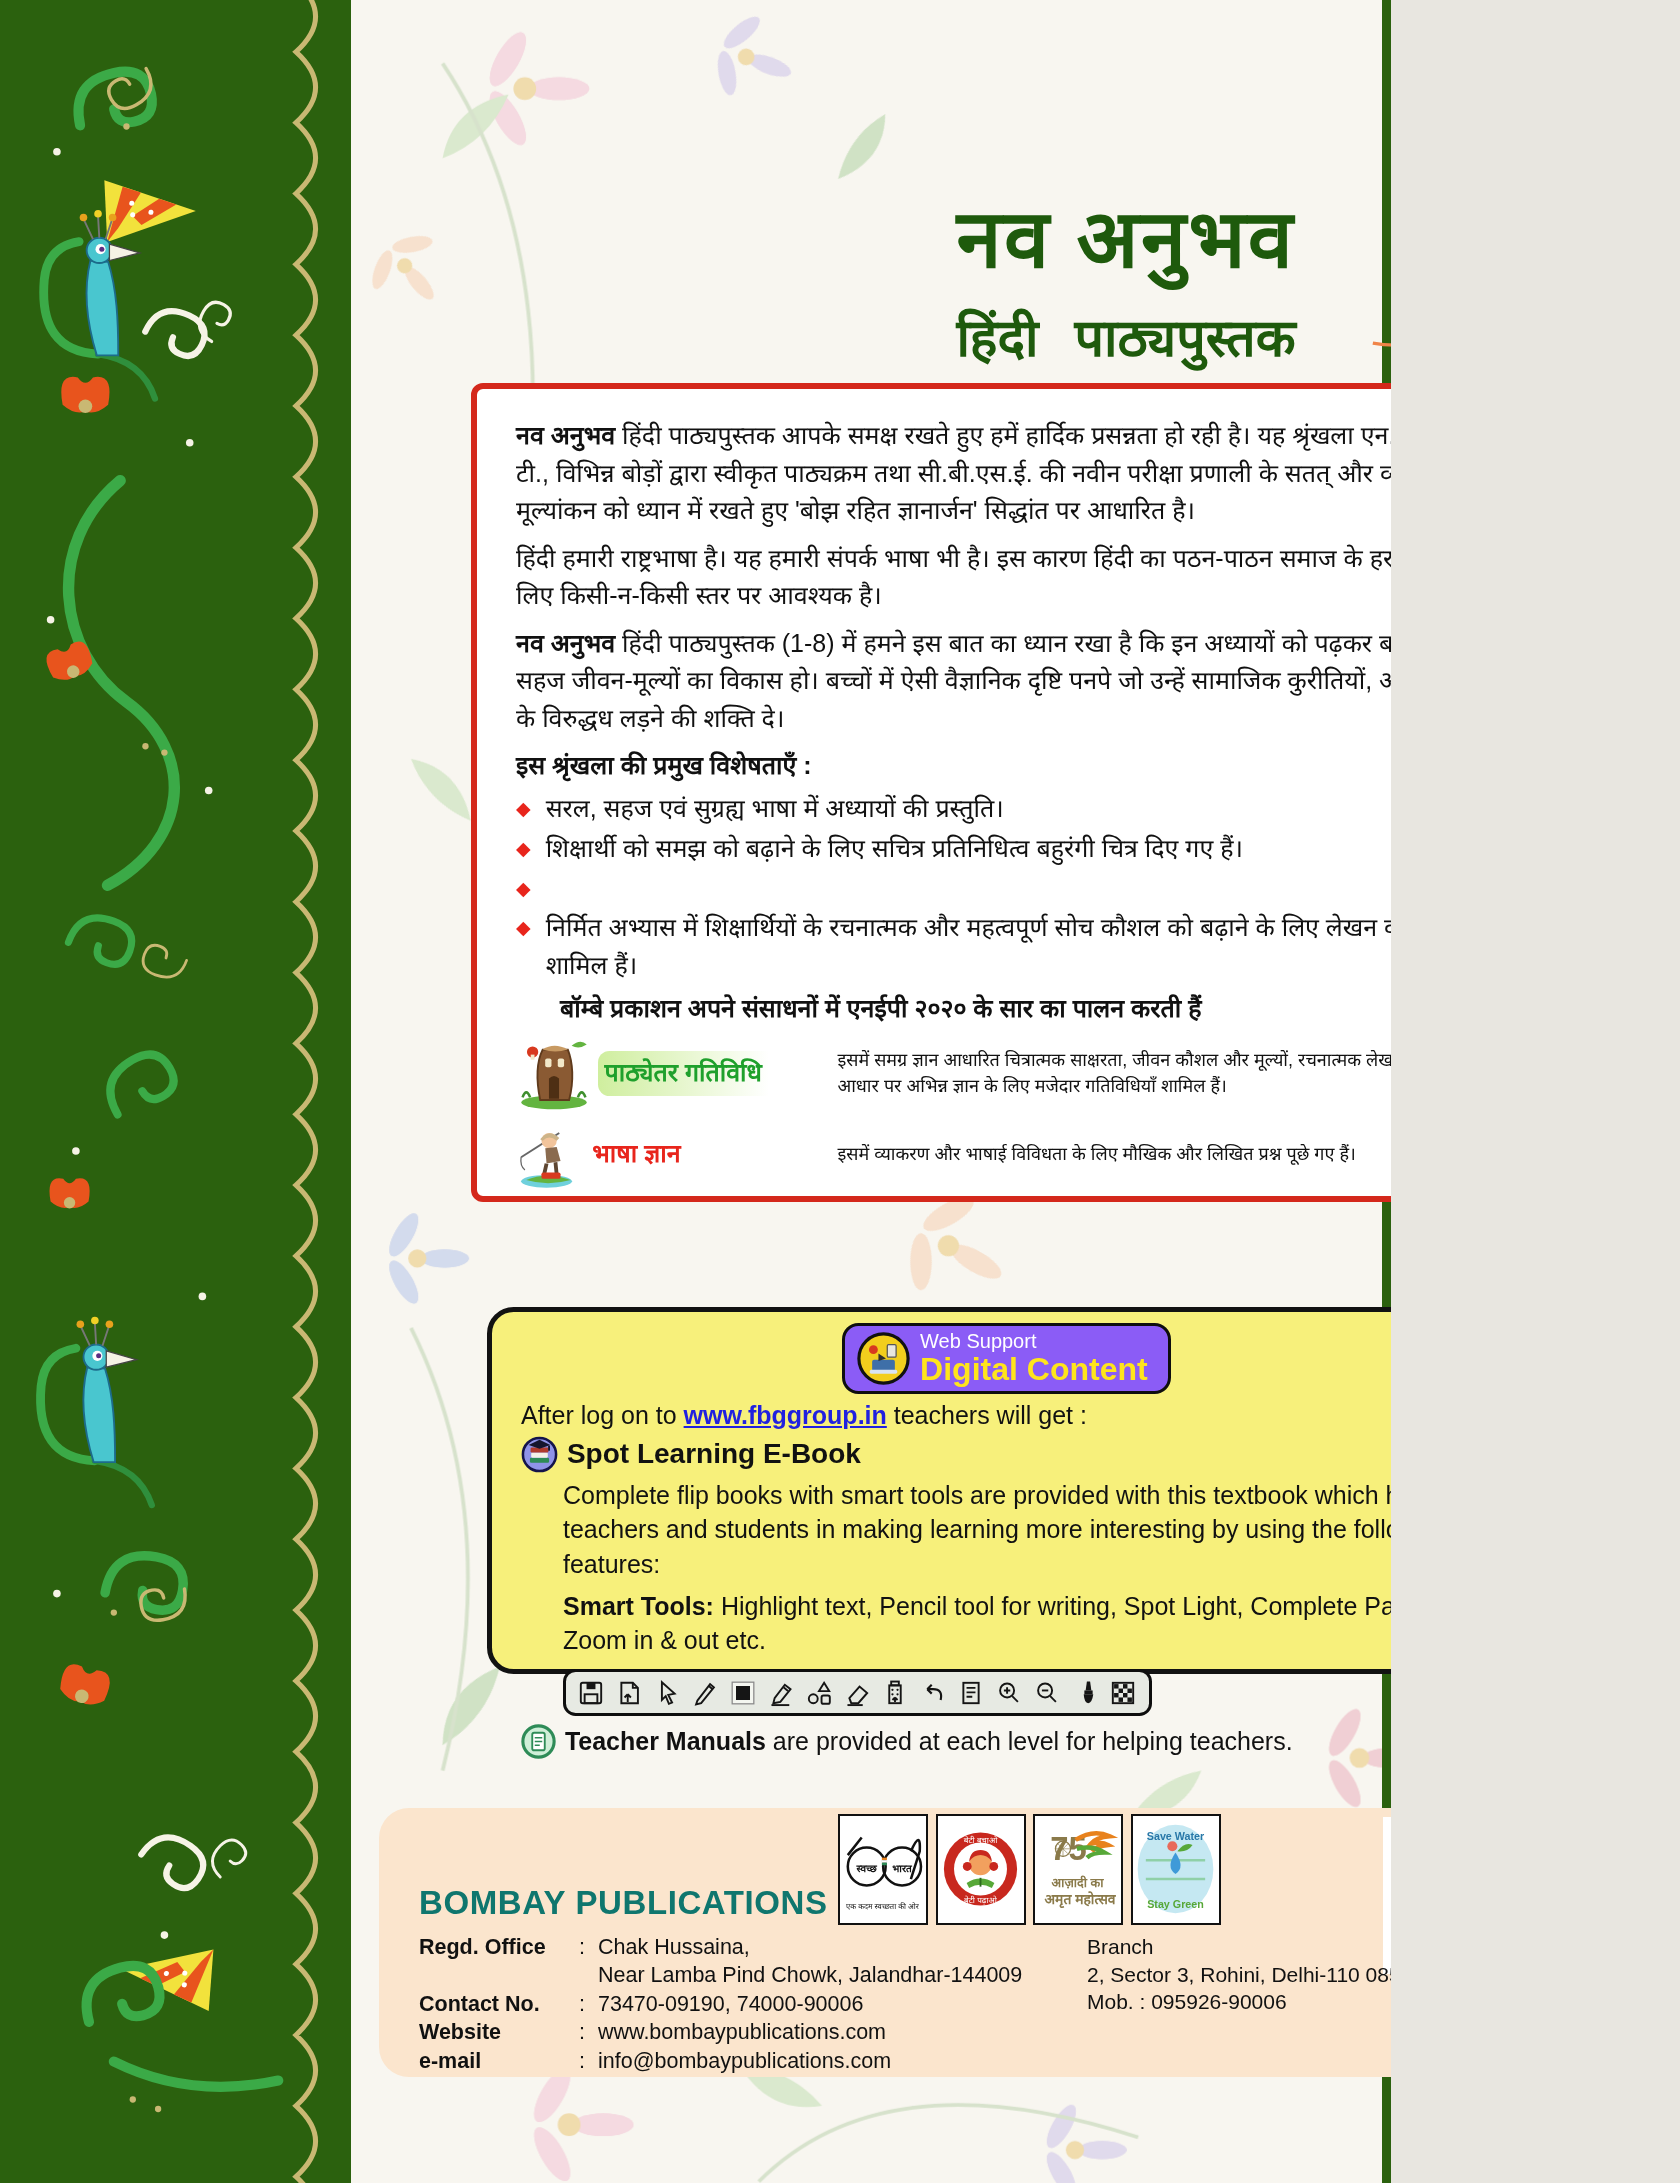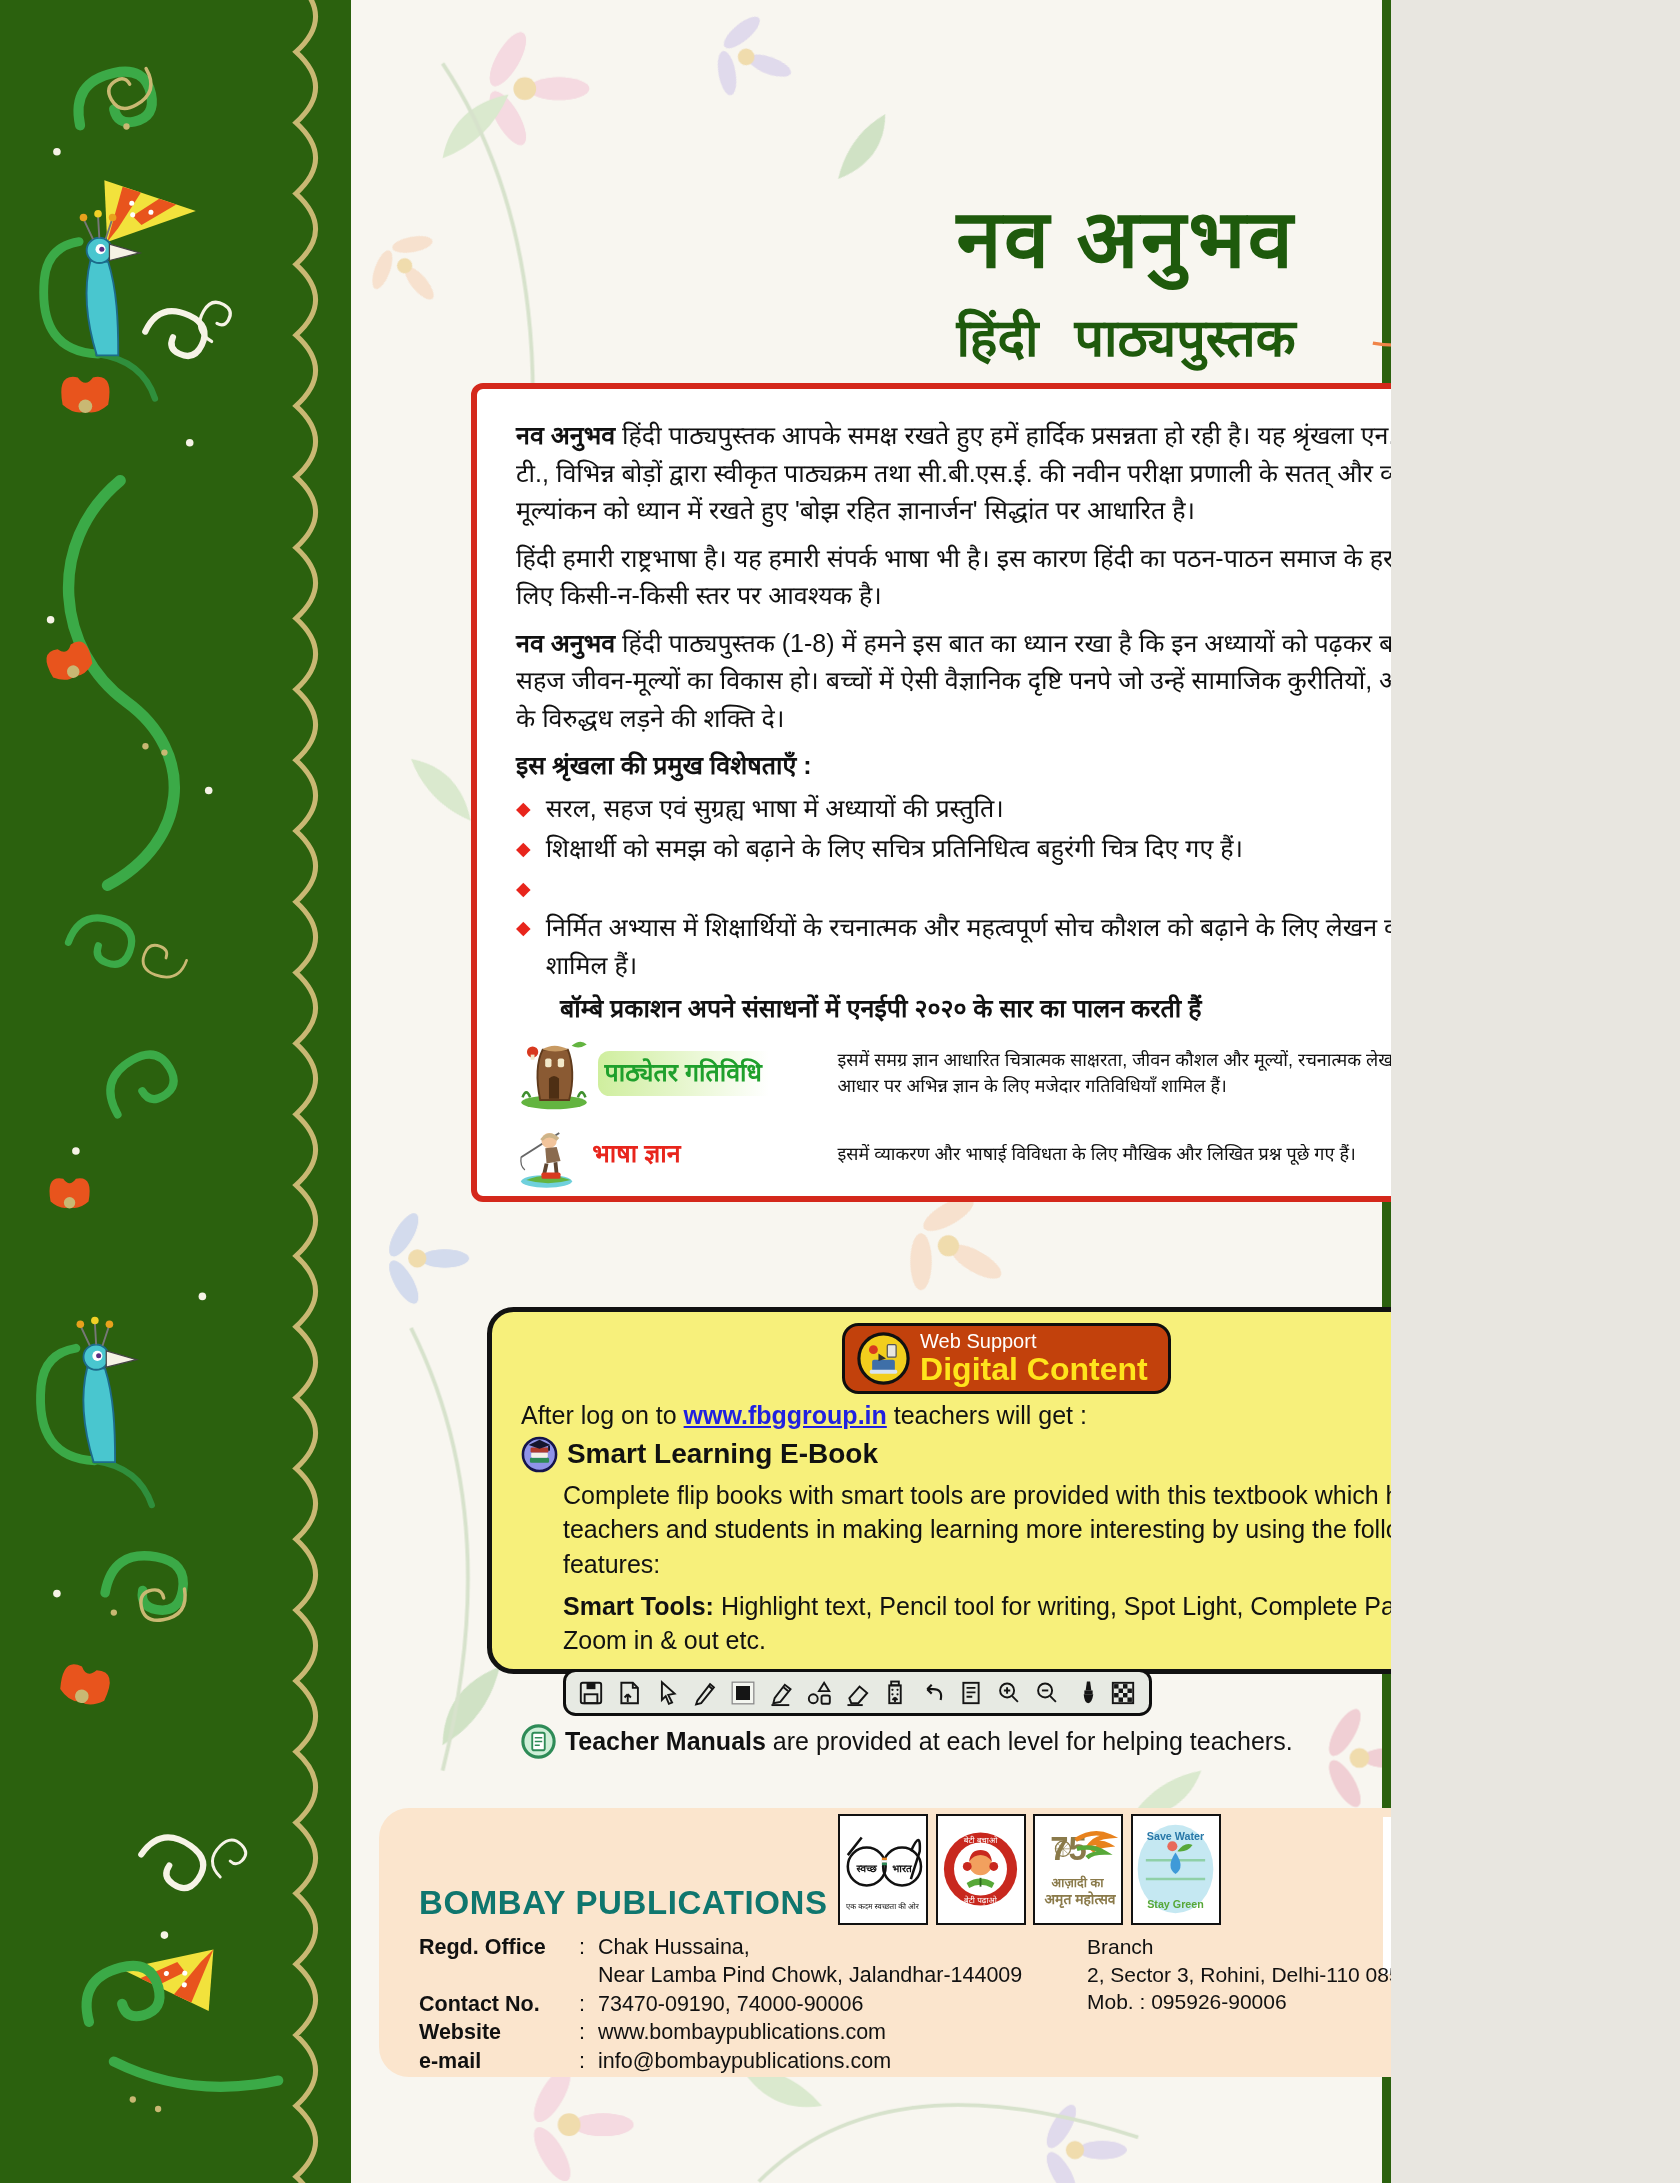--- a/index.html
+++ b/index.html
@@ -32,21 +32,21 @@
   .feat { display:grid; grid-template-columns:310px 1fr; column-gap:11.4px; align-items:center; margin-bottom:8.9px; }
   .feat-left { display:flex; align-items:center; gap:6.3px; }
   .feat-label-green { font-weight:bold; color:#1FA02C; font-size:25px;
         background:linear-gradient(90deg,#CFEE9E 0%, rgba(207,238,158,0) 95%); padding:3.8px 16.4px 3.8px 6.3px; border-radius:11.4px; }
   .feat-label-red { font-weight:bold; color:#E8251C; font-size:25px; }
   .feat-text { font-size:18px; line-height:1.45; }
 
   
   .digital-box { left:487px; top:1307px; width:1034px; height:367px; background:#F7F07B;
         border:5px solid #121212; border-radius:26.6px; z-index:3; padding:10px 25px 0 29px; color:#111; }
-  .banner { width:329px; height:71px; margin:1.3px auto 6.3px auto; background:#c2410c; border:3.8px solid #0E0E0E;
+  .banner { width:329px; height:71px; margin:1.3px auto 6.3px auto; background:#8b5cf6; border:3.8px solid #0E0E0E;
         border-radius:16.4px; display:flex; align-items:center; gap:10px; padding:0 12.6px; }
   .banner-texts { display:flex; flex-direction:column; line-height:1.1; }
   .banner-l1 { color:#FFFFFF; font-size:20px; }
   .banner-l2 { color:#FFE41C; font-size:32px; font-weight:bold; }
   .dline { font-size:25px; margin-bottom:6.3px; }
   .link { color:#2020E0; font-weight:bold; text-decoration:underline; }
   .ebook-row { display:flex; align-items:center; gap:8.9px; font-size:28px; font-weight:bold; margin-bottom:5px; }
   .dpara { margin-left:42px; width:930px; font-size:25px; line-height:1.38; margin-bottom:7.6px; }
   .toolbar { display:inline-flex; gap:10px; margin:3.8px 0 7.6px 42px; background:#E7EAE3;
         border:3.2px solid #0E0E0E; border-radius:12.6px; padding:6.3px 11.4px; }
@@ -301,21 +301,21 @@
 
     <div class="ebook-row">
       <svg width="37" height="37" viewBox="0 0 58 58">
         <circle cx="29" cy="29" r="26" fill="#8F93E8" stroke="#14144A" stroke-width="4"></circle>
         <rect x="14" y="34" width="30" height="8" rx="2" fill="#2E8B57"></rect>
         <rect x="16" y="26" width="26" height="8" rx="2" fill="#F5F1E8"></rect>
         <rect x="15" y="18" width="28" height="8" rx="2" fill="#B03A2E"></rect>
         <polygon points="29,6 46,14 29,20 12,14" fill="#15152E"></polygon>
         <path d="M44 15 v8" stroke="#15152E" stroke-width="3"></path>
       </svg>
-      <span>Smart Learning E-Book</span>
+      <span>Spot Learning E-Book</span>
     </div>
 
     <div class="dpara">Complete flip books with smart tools are provided with this textbook which helps the teachers and students in making learning more interesting by using the following features:</div>
     <div class="dpara"><b>Smart Tools:</b><span> Highlight text, Pencil tool for writing, Spot Light, Complete Page, Zoom in &amp; out etc.</span></div>
 
     <div class="toolbar">
       <svg class="ti" viewBox="0 0 44 44" stroke="#151515" stroke-width="3" fill="none">
           <rect x="6" y="6" width="32" height="32" rx="3"></rect>
           <rect x="15" y="6" width="14" height="10" fill="#151515" stroke="none"></rect>
           <rect x="12" y="24" width="20" height="14"></rect>

